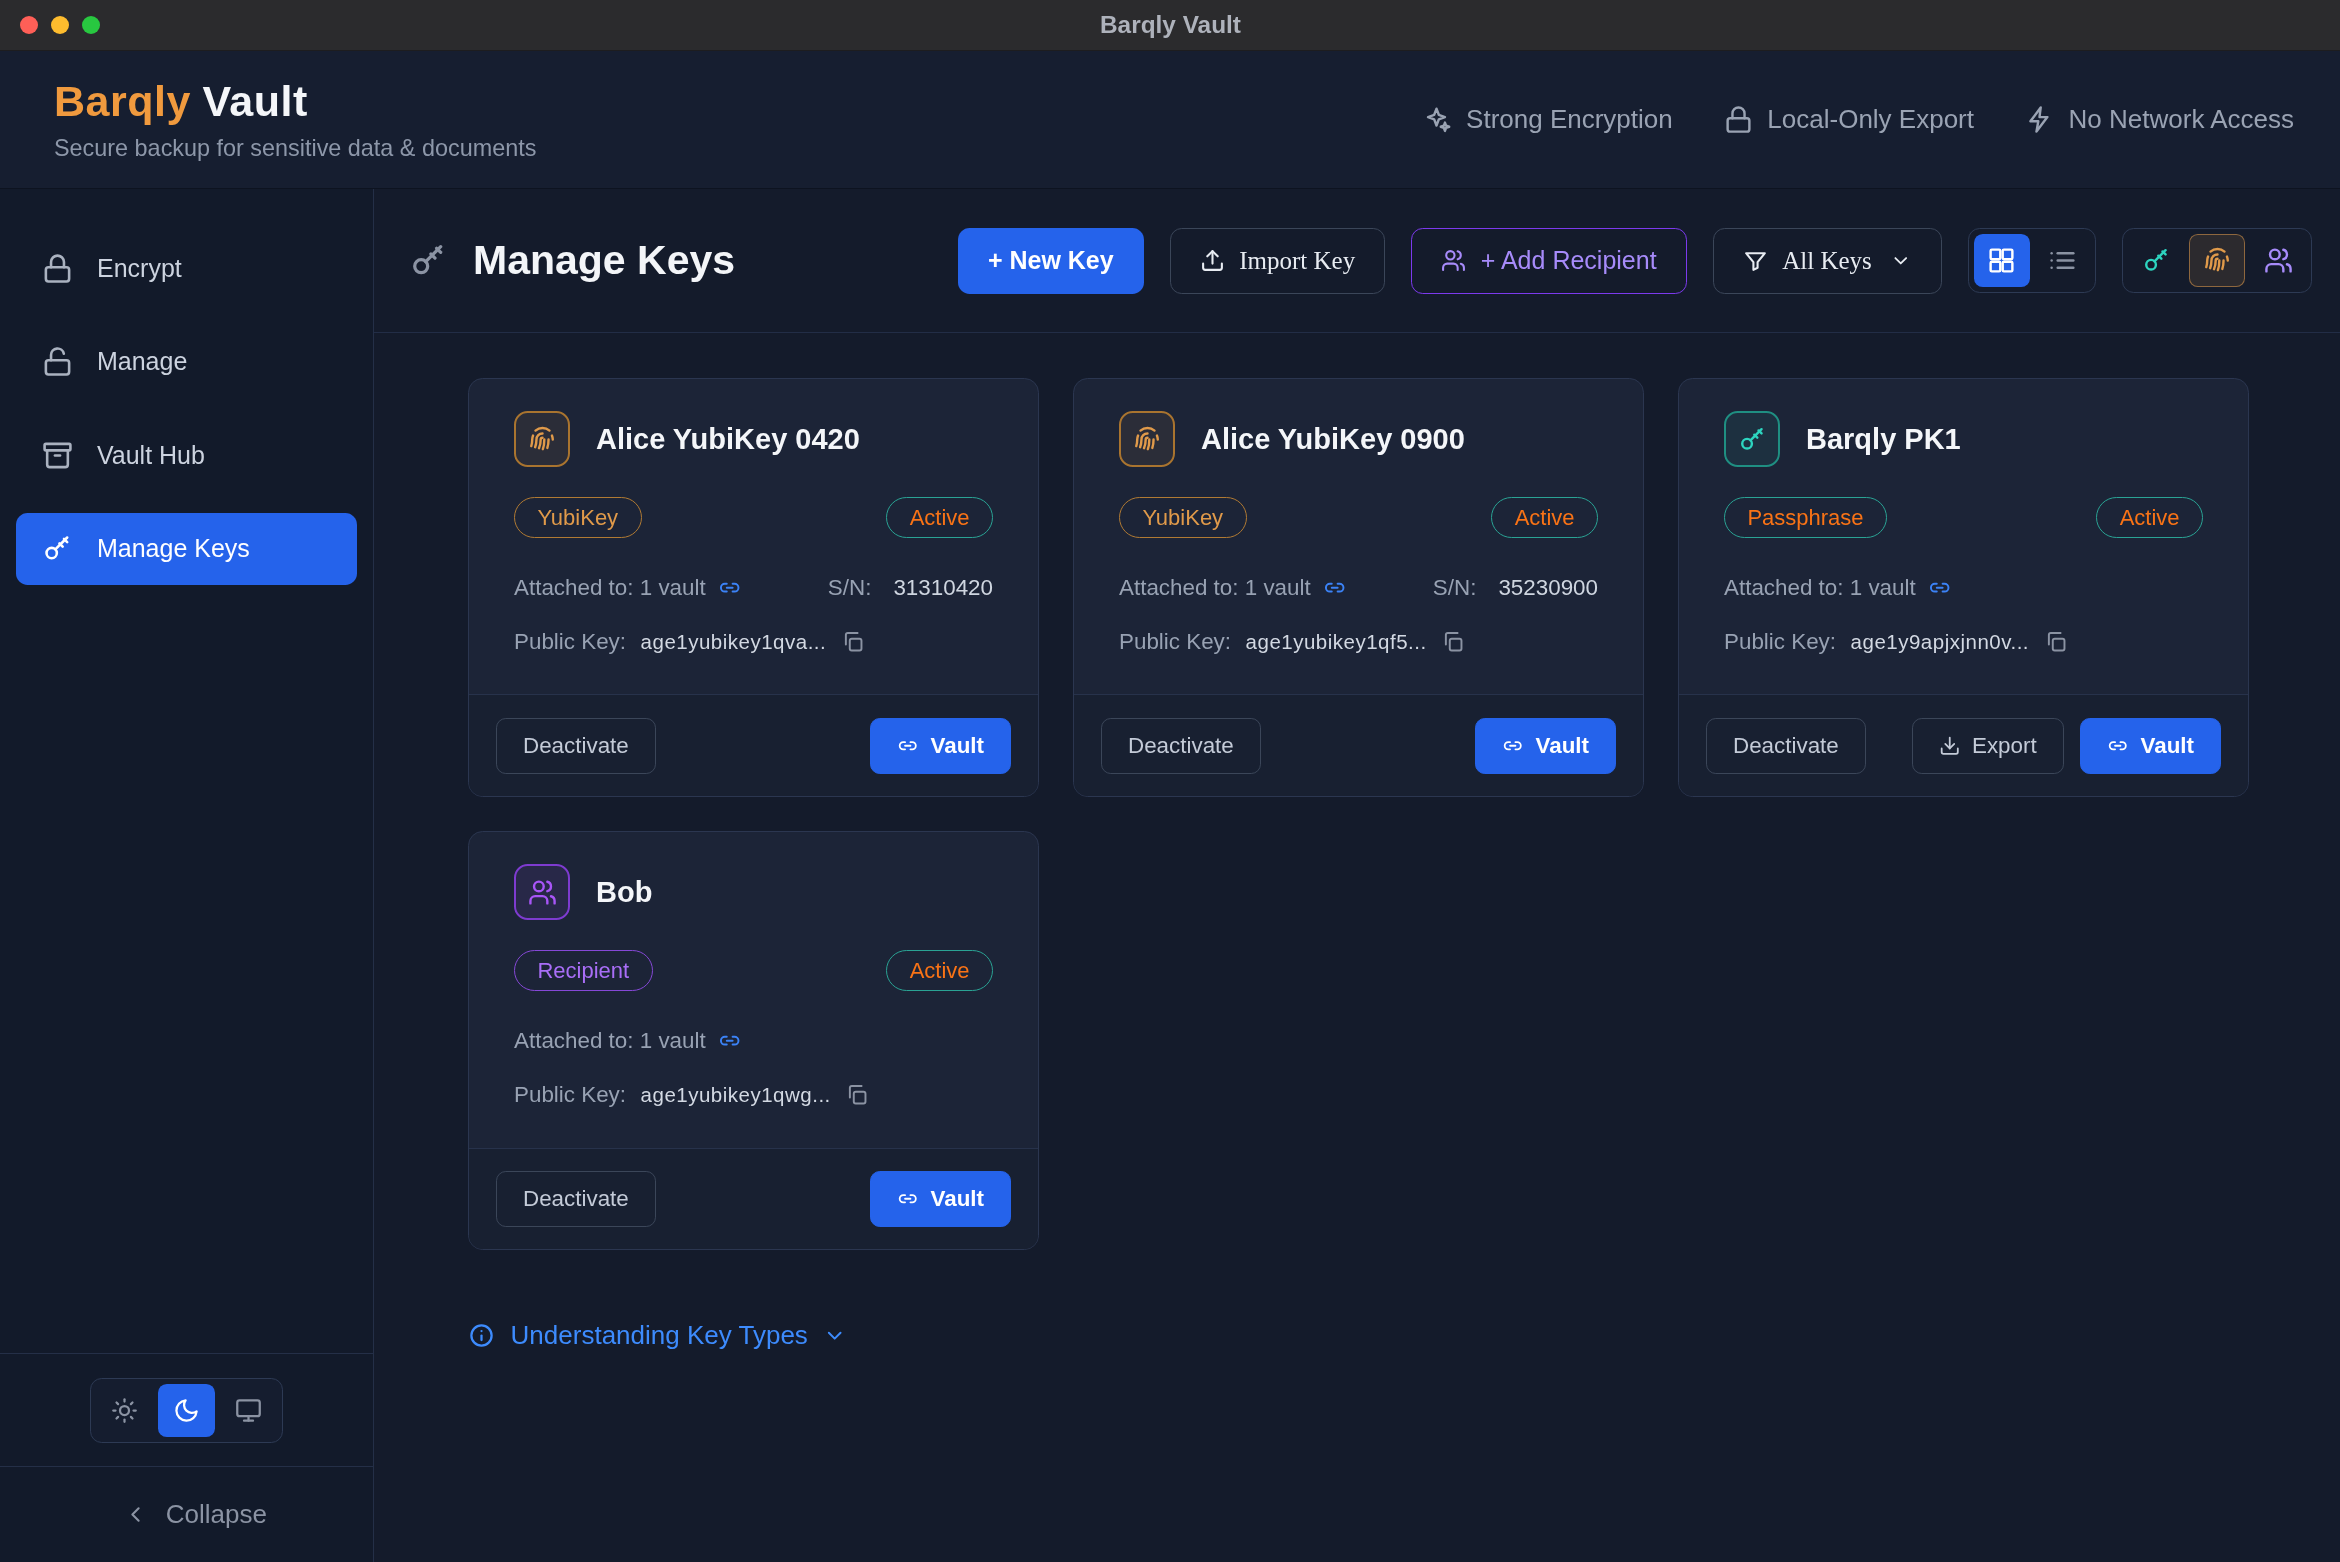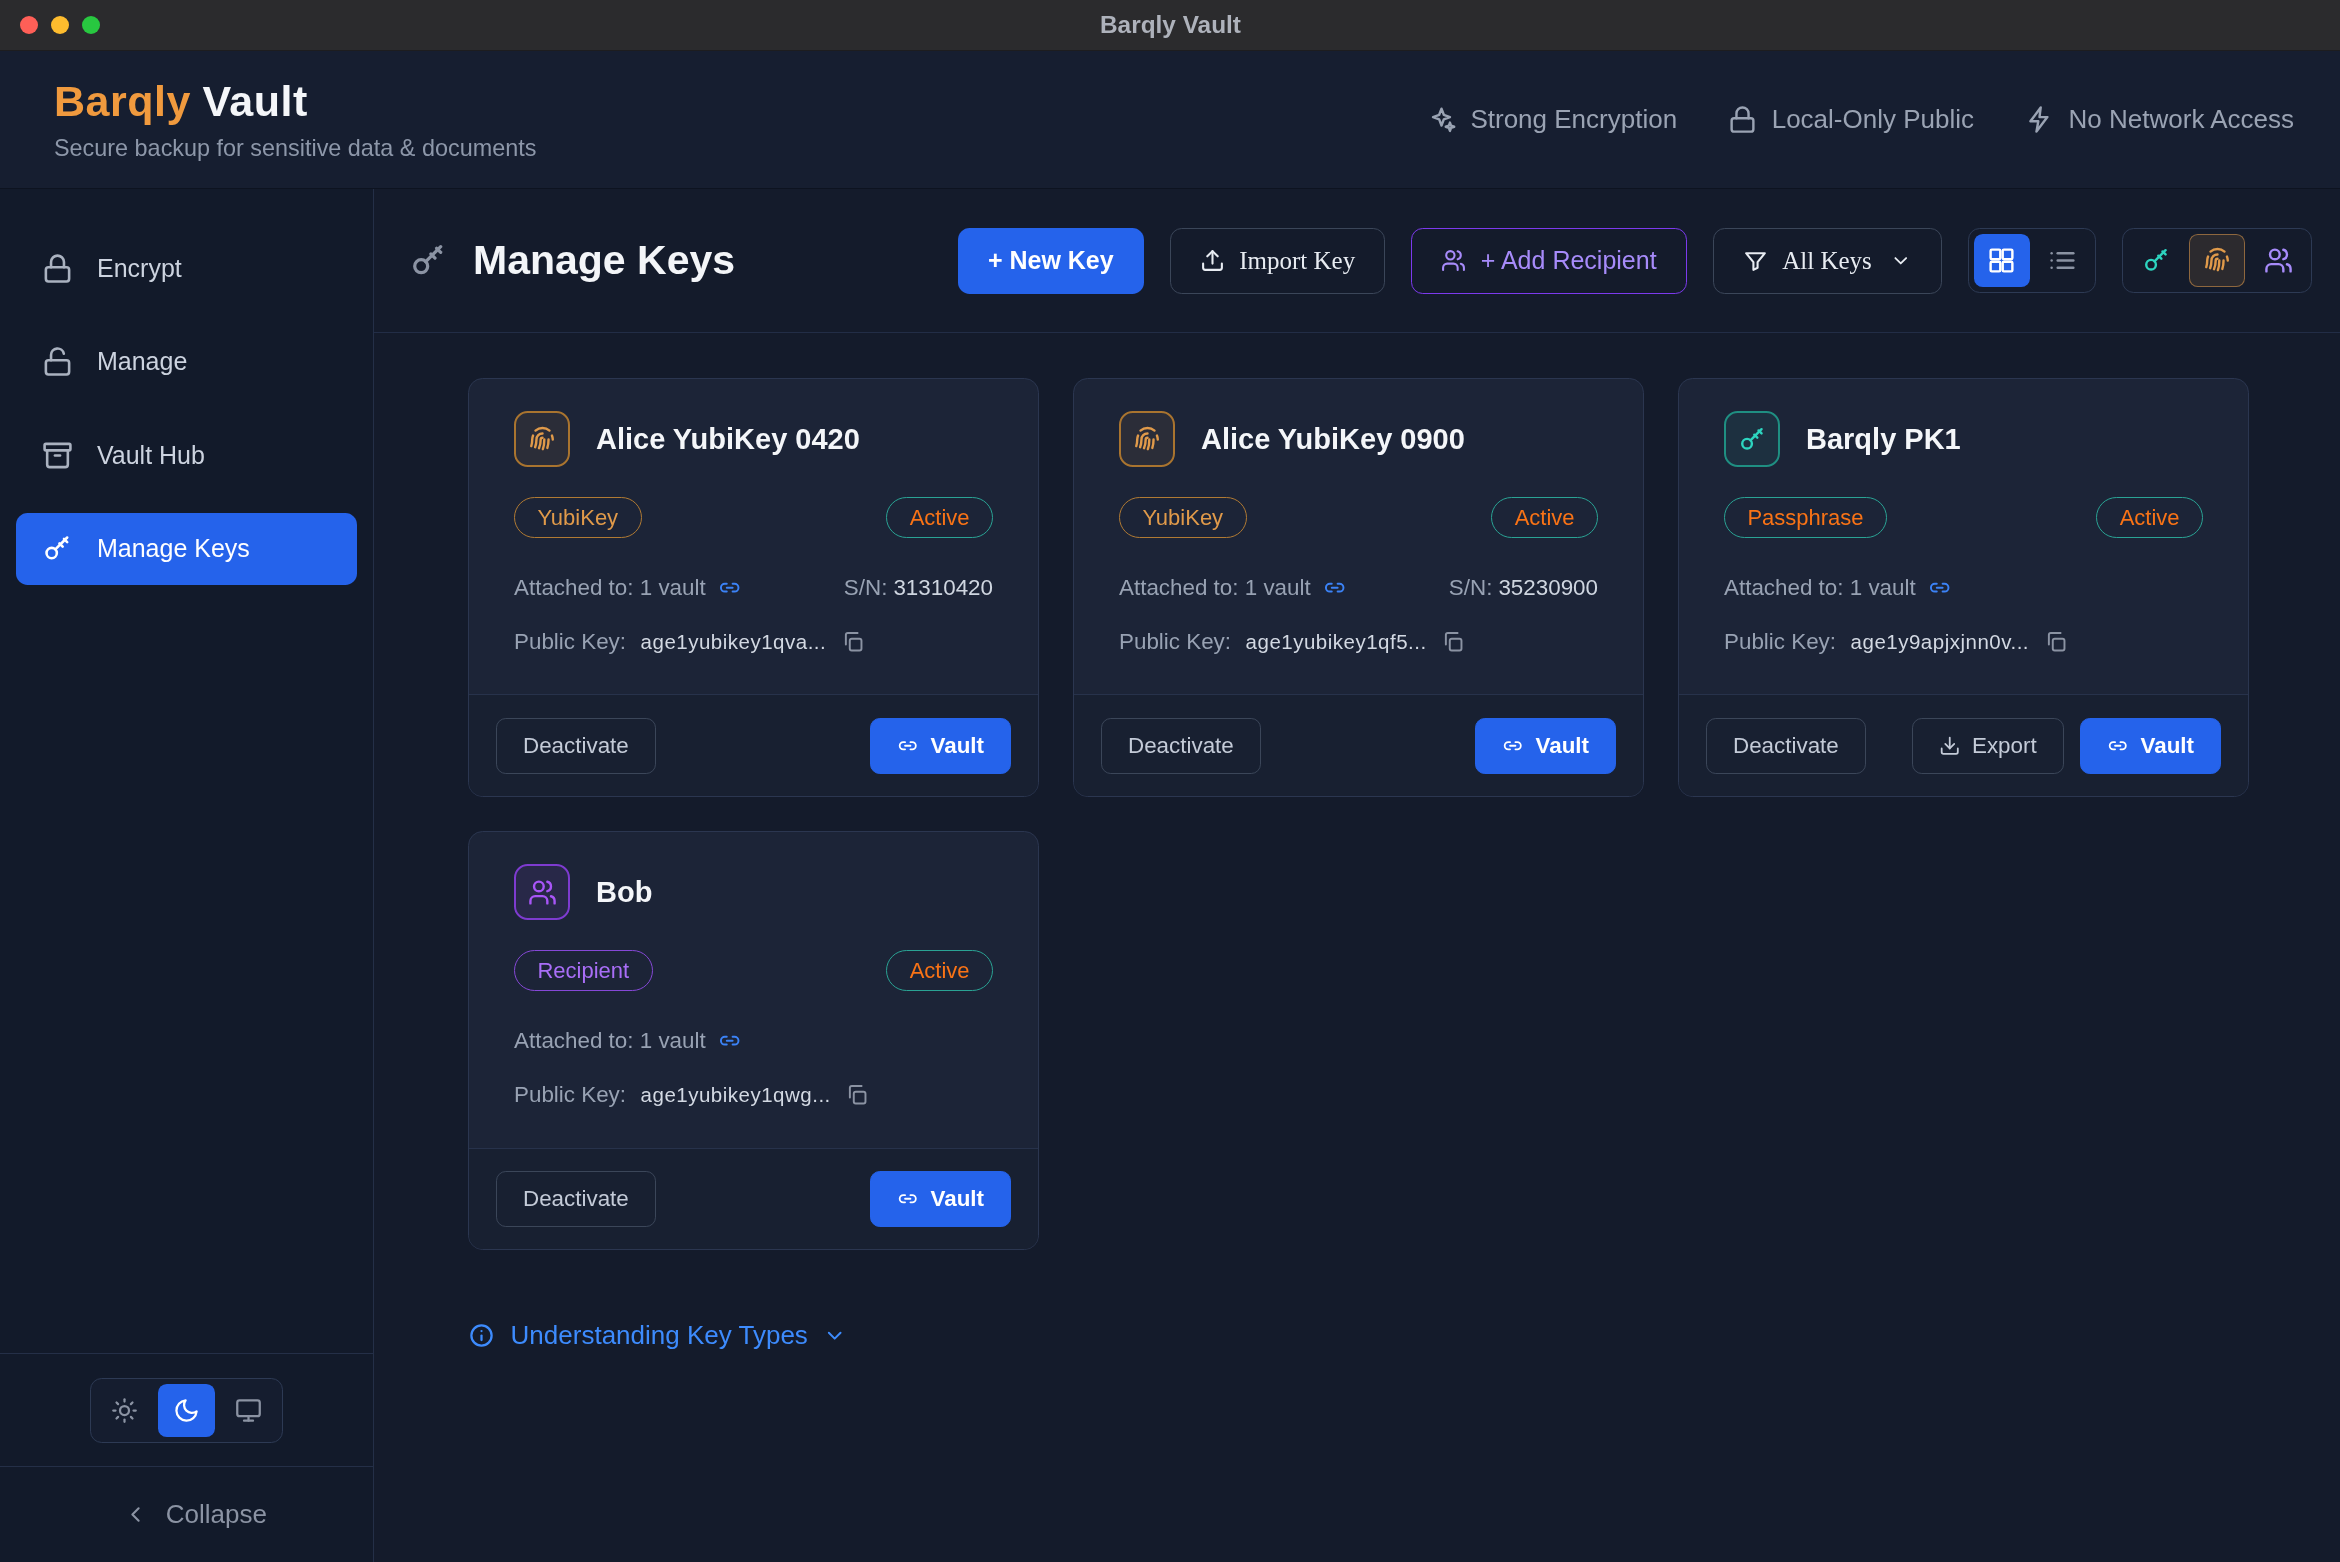--- a/index.html
+++ b/index.html
@@ -81,21 +81,21 @@
   .badge-row { display:flex; justify-content:space-between; align-items:center; margin-top:30px; }
   .pill { height:41px; padding:0 22.4px; border-radius:21.5px; font-size:22px; display:inline-flex; align-items:center; border:1px solid; background:transparent; }
   .pill.orange { color:#e09a4a; border-color:#b07a33; }
   .pill.teal   { color:#f97316; border-color:#2aa394; }
   .pill.purple { color:#a96ef7; border-color:#8548d6; }
   .info-rows { margin-top:34px; display:flex; flex-direction:column; gap:23.4px; font-size:22.4px; }
   .info-row { display:flex; align-items:center; color:#98a2b3; min-height:31px; }
   .link-ico { color:#3b82f6; margin-left:12.7px; display:inline-flex; cursor:pointer; }
   .link-ico .ic { width:23.4px; height:23.4px; }
   .serial { margin-left:auto; }
-  .serial-val { color:#cfd6e0; margin-left:6px; }
+  .serial-val { color:#cfd6e0; margin-left:22px; }
   .pk-value { font-family:Liberation Sans, sans-serif; color:#d3d9e3; margin-left:14.6px; font-size:20.5px; letter-spacing:0.5px; }
   .copy-btn { margin-left:14.6px; color:#8b93a3; display:inline-flex; cursor:pointer; }
   .copy-btn .ic { width:23.4px; height:23.4px; }
   .card-footer { border-top:1px solid #27324b; background:#182031; padding:22.4px 27px; display:flex; align-items:center; justify-content:space-between; margin-top:auto; }
   .footer-right { display:flex; gap:16.6px; }
   .btn-sm { height:56px; border-radius:9.8px; font-size:22.4px; display:inline-flex; align-items:center; gap:11.7px; padding:6px 26px; font-family:inherit; cursor:pointer; white-space:nowrap; }
   .btn-sm .ic { width:21.5px; height:21.5px; }
   .btn-sm.outline { background:transparent; border:1px solid #3b4659; color:#c4cbd8; }
   .btn-sm.primary { background:#2563eb; border:1px solid #2563eb; color:#fff; font-weight:600; }
 
@@ -238,21 +238,21 @@
       <div class="feature">
         <svg class="ic" viewBox="0 0 30 30" width="29" height="29">
             <use href="#i-sparkles"></use>
           </svg>
         <span>Strong Encryption</span>
       </div>
       <div class="feature">
         <svg class="ic" viewBox="0 0 30 30" width="29" height="29">
             <use href="#i-lock"></use>
           </svg>
-        <span>Local-Only Public</span>
+        <span>Local-Only Export</span>
       </div>
       <div class="feature">
         <svg class="ic" viewBox="0 0 30 30" width="29" height="29">
             <use href="#i-bolt"></use>
           </svg>
         <span>No Network Access</span>
       </div>
     </div>
   </div>
 

